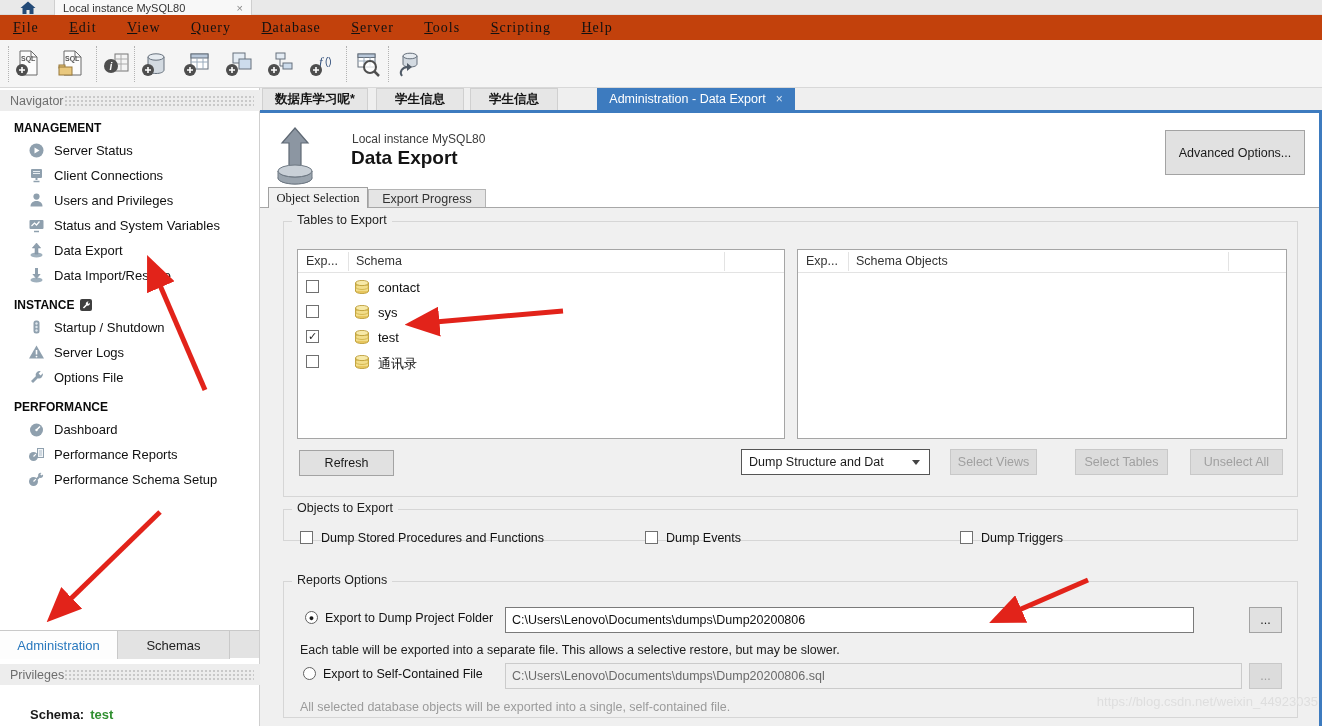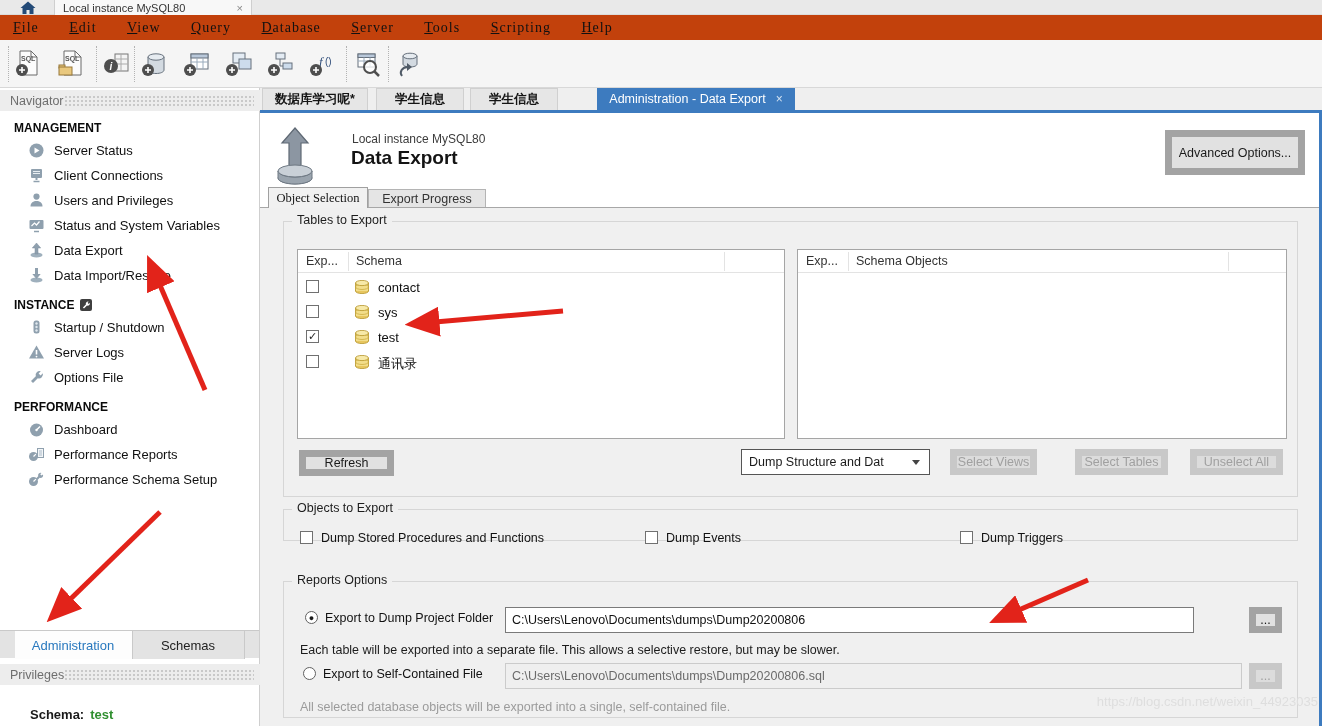--- a/index.html
+++ b/index.html
@@ -34,21 +34,21 @@
              background-image:radial-gradient(#c9c9c9 1px, transparent 1px);
              background-size:4px 4px; }
   .navtree { position:absolute; left:0; top:23px; width:259px; }
   .sec-title { margin:10px 0 3px 14px; font-size:12px; font-weight:bold; color:#0a0a0a;
                display:flex; align-items:center; gap:6px; }
   .nav-item { height:25px; display:flex; align-items:center; gap:9px; padding-left:28px; cursor:default; }
   .nav-item .nlabel { font-size:13px; color:#101010; }
   .nicon { width:17px; height:17px; display:inline-block; }
 
   .side-tabs { position:absolute; left:0; top:542px; width:259px; height:28px; background:#e3e3e3;
-               border-top:1px solid #c9c9c9; display:flex;justify-content:center; }
+               border-top:1px solid #c9c9c9; display:flex; }
   .side-tab { height:28px; display:flex; align-items:center; justify-content:center;
               font-size:13px; border-right:1px solid #c9c9c9; }
   .side-tab.active { width:118px; background:#fdfdfd; color:#2878be; }
   .side-tab.idle { width:112px; background:#e3e3e3; color:#222; }
   .info-header-pos { top:576px; }
   .info-body { position:absolute; left:0; top:597px; width:259px; height:41px; background:#fff; }
   .schema-line { position:absolute; left:30px; top:22px; font-size:13px; font-weight:bold; }
   .schema-line .sv { color:#2f8f2f; margin-left:6px; }
 
   
@@ -58,21 +58,21 @@
              background:#e6e6e6; border:1px solid #d0d0d0; border-bottom:none; }
   .doc-tab.active { background:#3d7bbf; color:#fff; border:none; font-weight:normal; gap:10px; }
   .doc-tab .dx { color:#d4e3f2; font-size:12px; }
   .blue-line { left:260px; top:110px; width:1062px; height:3px; background:#3d7bbf; }
   .blue-right { left:1319px; top:113px; width:3px; height:613px; background:#3d7bbf; }
 
   .admin-header { left:260px; top:113px; width:1059px; height:94px; background:#fff; }
   .hdr-sub { position:absolute; left:92px; top:19px; font-size:12px; color:#3c3c3c; }
   .hdr-title { position:absolute; left:91px; top:34px; font-size:19px; font-weight:bold; color:#141414; }
   .btn { display:flex; align-items:center; justify-content:center;
-         background:#e1e1e1; border:7px solid #a3a3a3; font-size:12.5px; color:#1a1a1a; }
+         background:#e1e1e1; border:1px solid #a3a3a3; font-size:12.5px; color:#1a1a1a; }
   .btn.disabled { background:#dcdcdc; border-color:#c8c8c8; color:#a0a0a0; }
   .adv-btn { position:absolute; left:905px; top:17px; width:140px; height:45px; }
 
   .subtab { position:absolute; display:flex; align-items:center; justify-content:center; font-size:12.5px; }
   .subtab.active { left:268px; top:187px; width:100px; height:21px; background:#f1f1f1;
                    border:1px solid #a0a0a0; border-bottom:none; z-index:3; color:#111;font-family:Liberation Serif, serif; }
   .subtab.idle { left:368px; top:189px; width:118px; height:19px; background:#e5e5e5;
                  border:1px solid #b4b4b4; border-bottom:none; color:#333; }
 
   .content { left:260px; top:207px; width:1062px; height:519px; background:#f0f0f0; border-top:1px solid #a7a7a7; }

